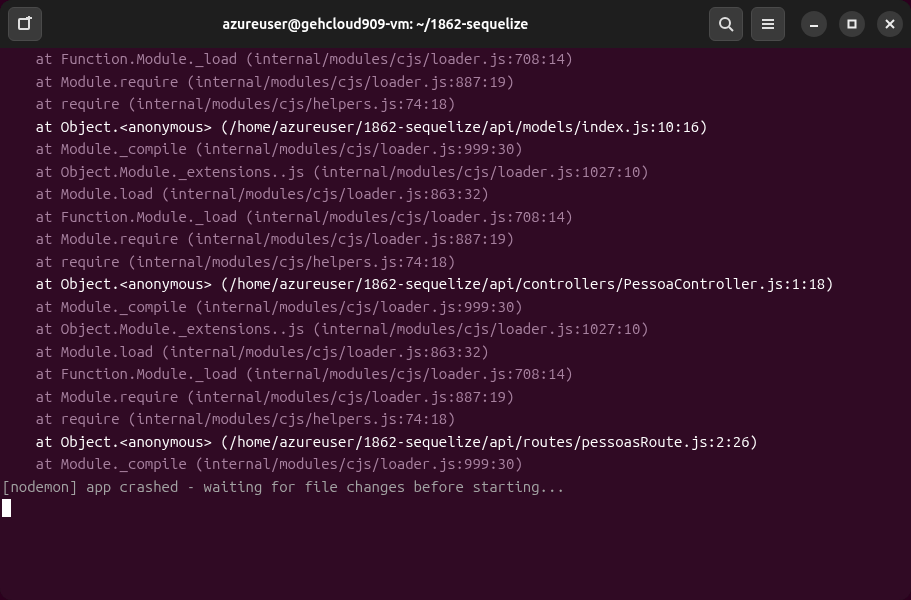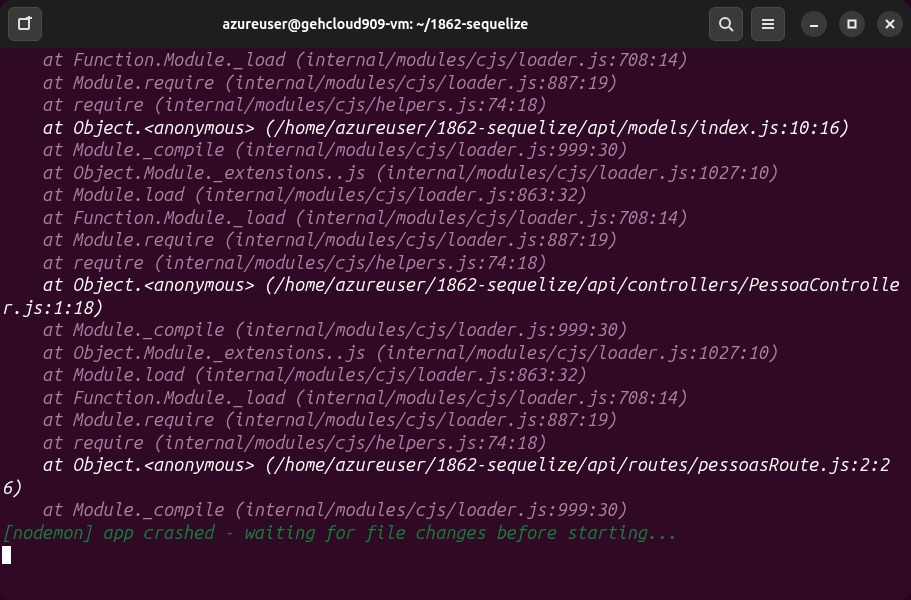--- a/index.html
+++ b/index.html
@@ -58,32 +58,31 @@
     display: flex; align-items: center; justify-content: center;
     color: #eee; cursor: pointer;
     font-size: 12px;
   }
   .win-circle svg { width: 10px; height: 10px; stroke: currentColor; fill: none; stroke-width: 2; }
 
   .terminal {
     flex: 1;
     background: #300a24;
     color: #ffffff;
-    font-size: 18px;
+    font-size: 15px;
     line-height: 22.5px;
     padding: 0 2px 2px 2px;
     white-space: pre-wrap;
     word-break: break-all;
     overflow: hidden;
     position: relative;
-    font-style: italic;
   }
   .dim { color: #a882a0; }
   .bright { color: #ffffff; font-weight: 400; margin-top: 16px; }
-  .crash { color: #15803d; }
+  .crash { color: #a3a3a3; }
   .cursor {
     display: inline-block;
     width: 9px; height: 18px;
     background: #ffffff;
     vertical-align: text-bottom;
   }
 </style>
 </head>
 <body>
 

